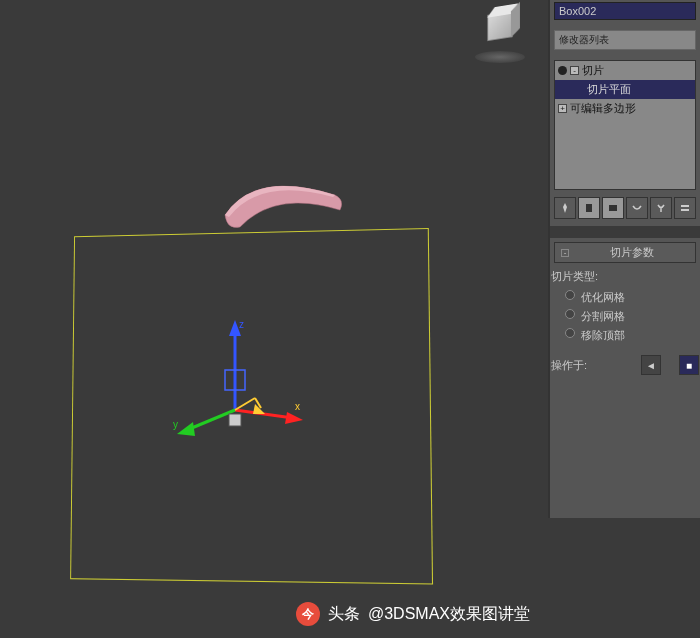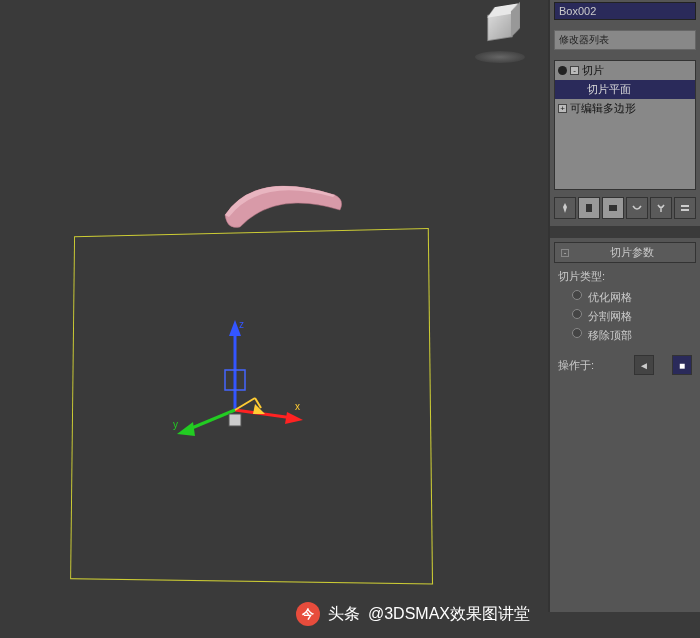--- a/index.html
+++ b/index.html
@@ -14,40 +14,40 @@
   .pink-shape { position: absolute; top: 175px; left: 215px; width: 140px; height: 60px; }
   .pink-shape svg { width: 100%; height: 100%; }
 
   .yellow-box { position: absolute; top: 230px; left: 68px; width: 360px; height: 350px; border: 1px solid #cccc33; transform: perspective(800px) rotateX(3deg) rotateY(-5deg); background: transparent; }
 
   .gizmo { position: absolute; top: 310px; left: 165px; width: 160px; height: 160px; }
 
   .watermark { position: absolute; bottom: 12px; right: 18px; display: flex; align-items: center; gap: 8px; color: #fff; font-size: 16px; }
   .watermark .logo { width: 24px; height: 24px; background: #e74c3c; border-radius: 50%; display: flex; align-items: center; justify-content: center; color: #fff; font-size: 12px; font-weight: bold; }
 
-  .panel-right { position: absolute; right: 0; top: 0; width: 152px; height: 612px; background: #555; border-left: 2px solid #333; }
+  .panel-right { position: absolute; right: 0; top: 0; width: 152px; height: 518px; background: #555; border-left: 2px solid #333; }
   .objname { background: #2a2a5a; border: 1px solid #222; color: #ccc; font-size: 11px; padding: 2px 4px; margin: 2px 4px; }
   .modlist-label { background: #888; border: 1px solid #666; color: #222; font-size: 10px; padding: 2px 4px; margin: 10px 4px; }
   .modstack { background: #888; margin: 0 4px 4px 4px; height: 130px; border: 1px solid #333; position: relative; }
   .mod-row { display: flex; align-items: center; font-size: 11px; padding: 2px 3px; gap: 3px; }
   .mod-row .bulb { width: 9px; height: 9px; border-radius: 50%; background: #222; flex: none; }
   .mod-row .exp { width: 9px; height: 9px; border: 1px solid #444; background: #bbb; font-size: 8px; line-height: 7px; text-align: center; flex: none; }
   .mod-row.dark { color: #111; }
   .mod-row.sel { background: #2a2a5a; color: #ddd; }
   .mod-sub { padding-left: 32px; }
 
   .toolbar-row { display: flex; gap: 2px; padding: 3px 4px; align-items: center; }
   .tb-btn { width: 22px; height: 22px; background: #5a5a5a; border: 1px solid #333; display: flex; align-items: center; justify-content: center; font-size: 11px; color: #ddd; }
   .tb-btn.light { background: #999; color: #222; }
 
   .divider { height: 12px; background: #3a3a3a; margin: 4px 0; }
 
   .rollup-header { background: #5a5a5a; border: 1px solid #333; color: #ccc; font-size: 11px; padding: 2px 6px; margin: 2px 4px; display: flex; align-items: center; gap: 6px; }
   .rollup-header .minus { width: 8px; height: 8px; border: 1px solid #888; font-size: 8px; line-height: 6px; text-align: center; }
-  .rollup-body { padding: 4px 8px; color: #ccc; font-size: 11px; }
+  .rollup-body { padding: 4px 1px; color: #ccc; font-size: 11px; }
   .rollup-body .lbl { margin-bottom: 4px; }
   .radio-row { display: flex; align-items: flex-start; gap: 6px; padding: 2px 0 2px 14px; }
   .radio { width: 10px; height: 10px; border-radius: 50%; border: 1px solid #888; background: #444; flex: none; position: relative; }
   .radio.checked::after { content: ''; position: absolute; top: 1px; left: 1px; width: 6px; height: 6px; border-radius: 50%; background: #ccc; }
   .op-row { display: flex; align-items: center; gap: 18px; margin-top: 10px; }
   .op-btn { width: 20px; height: 20px; border: 1px solid #333; display: flex; align-items: center; justify-content: center; }
   .op-btn.dark { background: #444; }
   .op-btn.blue { background: #2a2a5a; }
 </style>
 </head>

